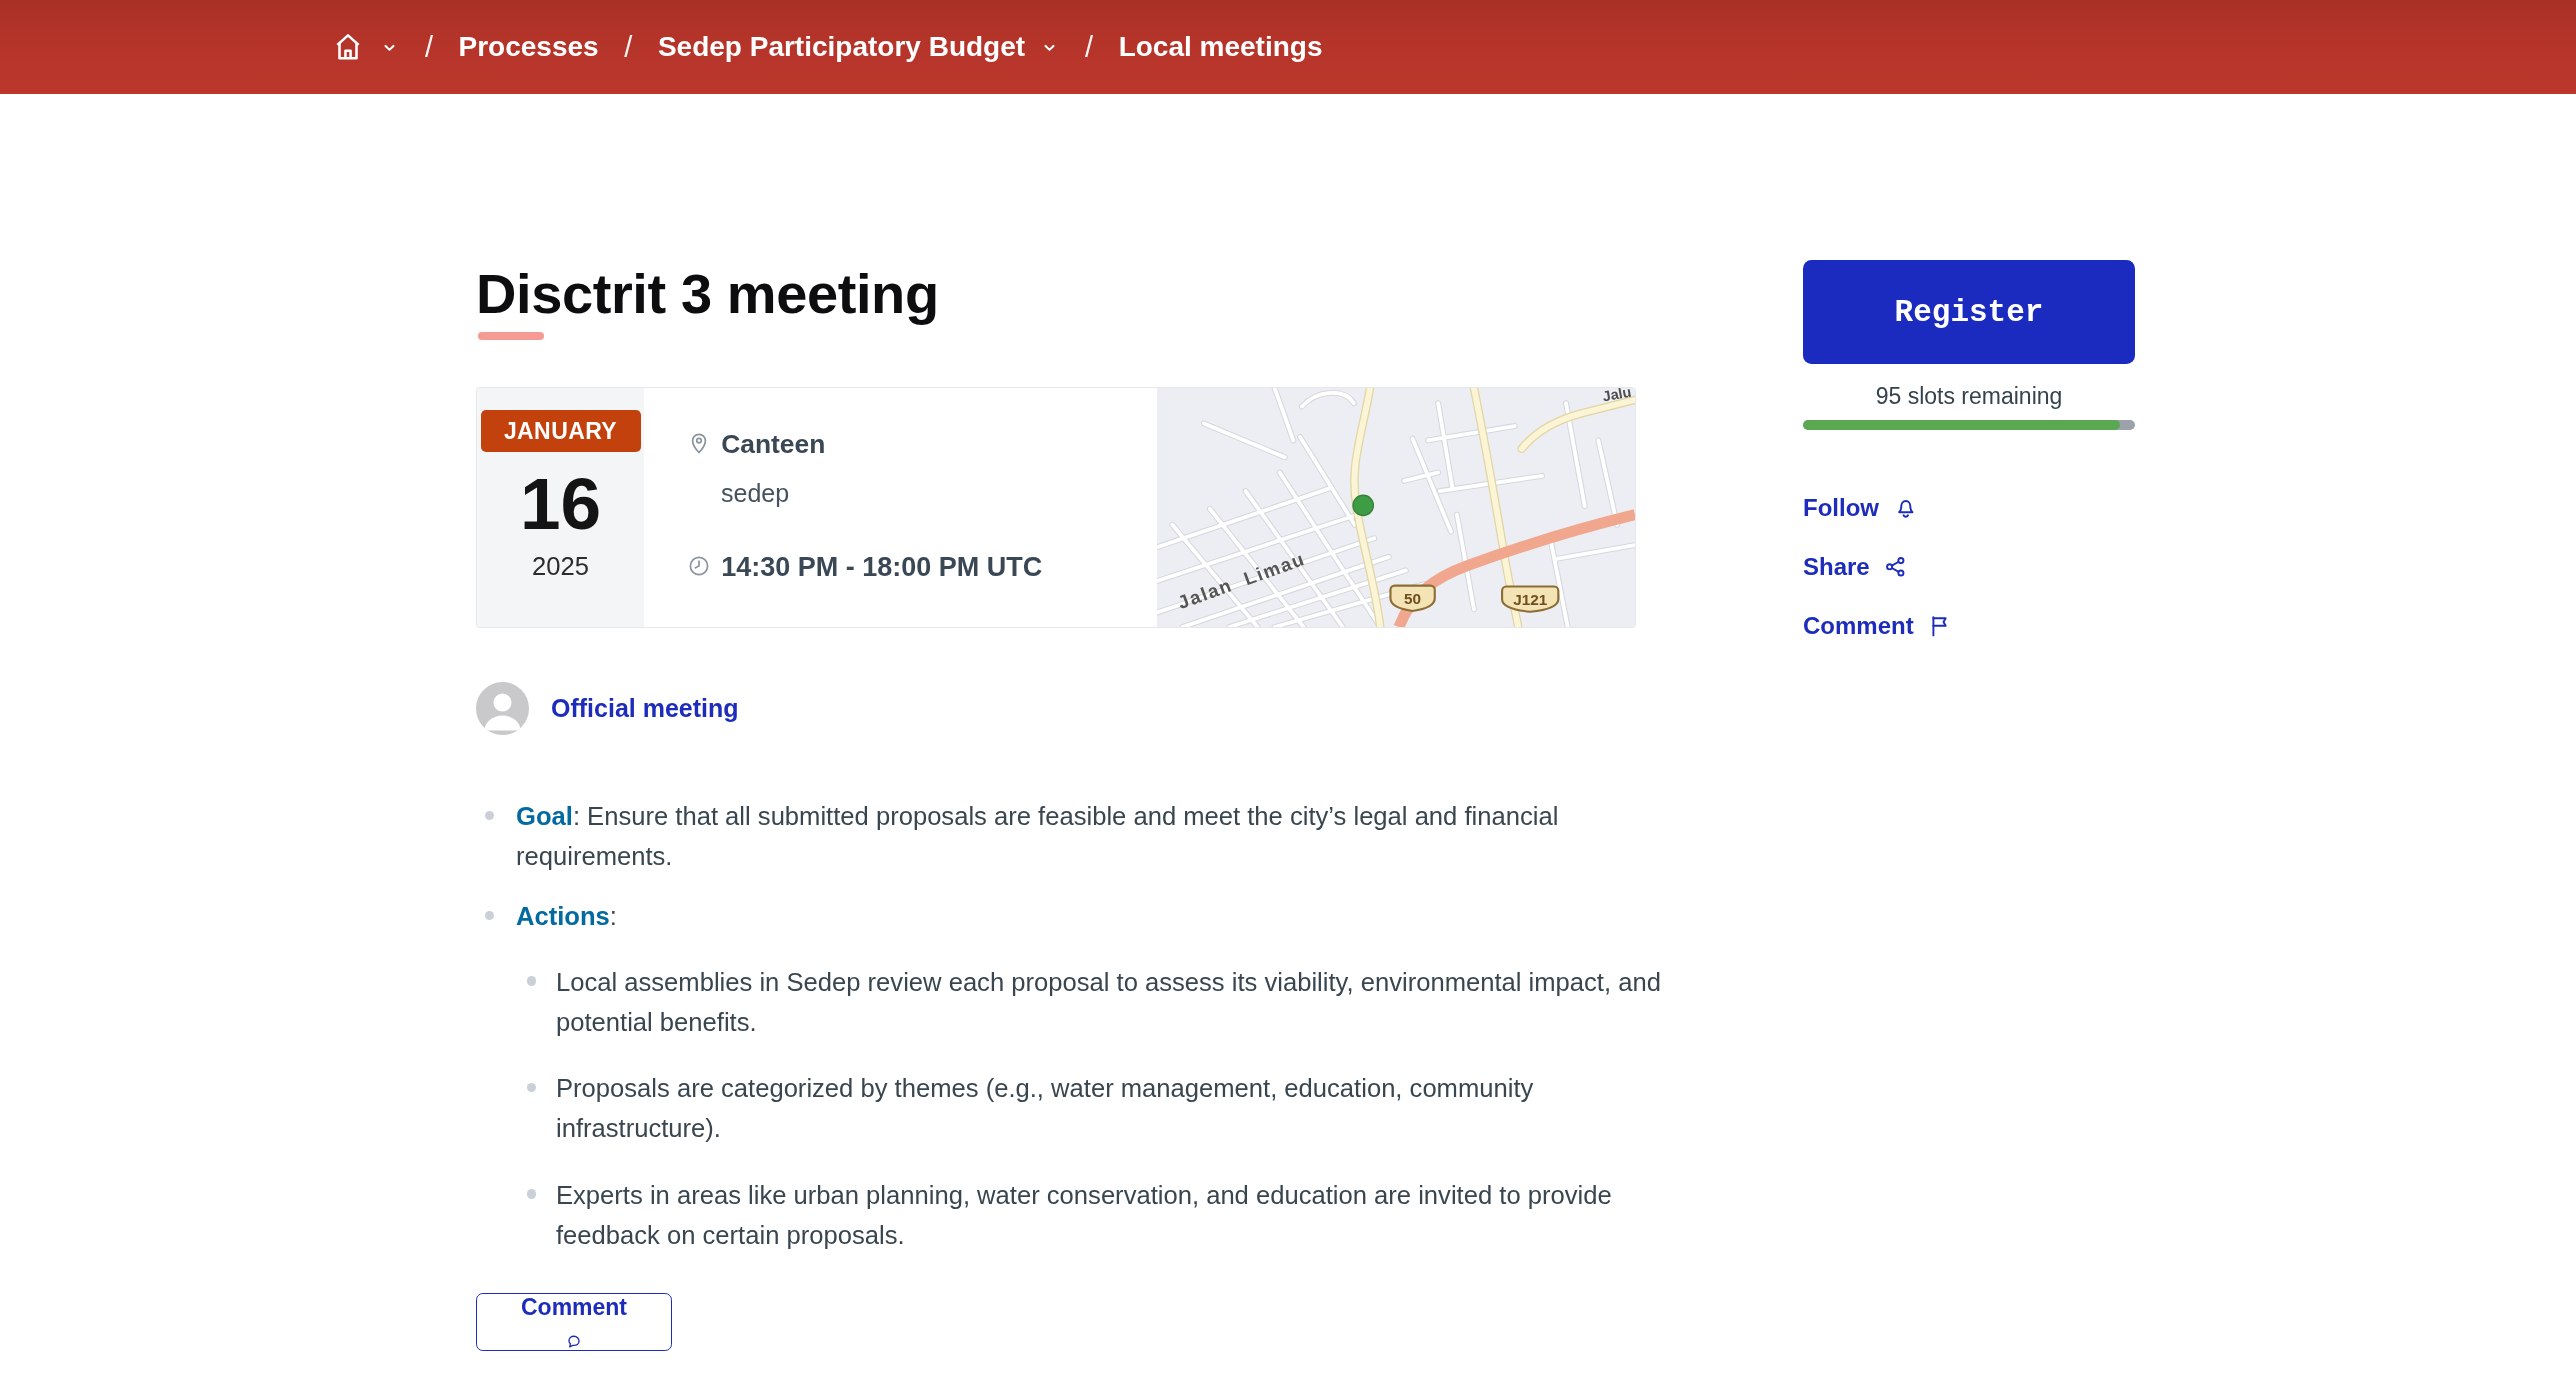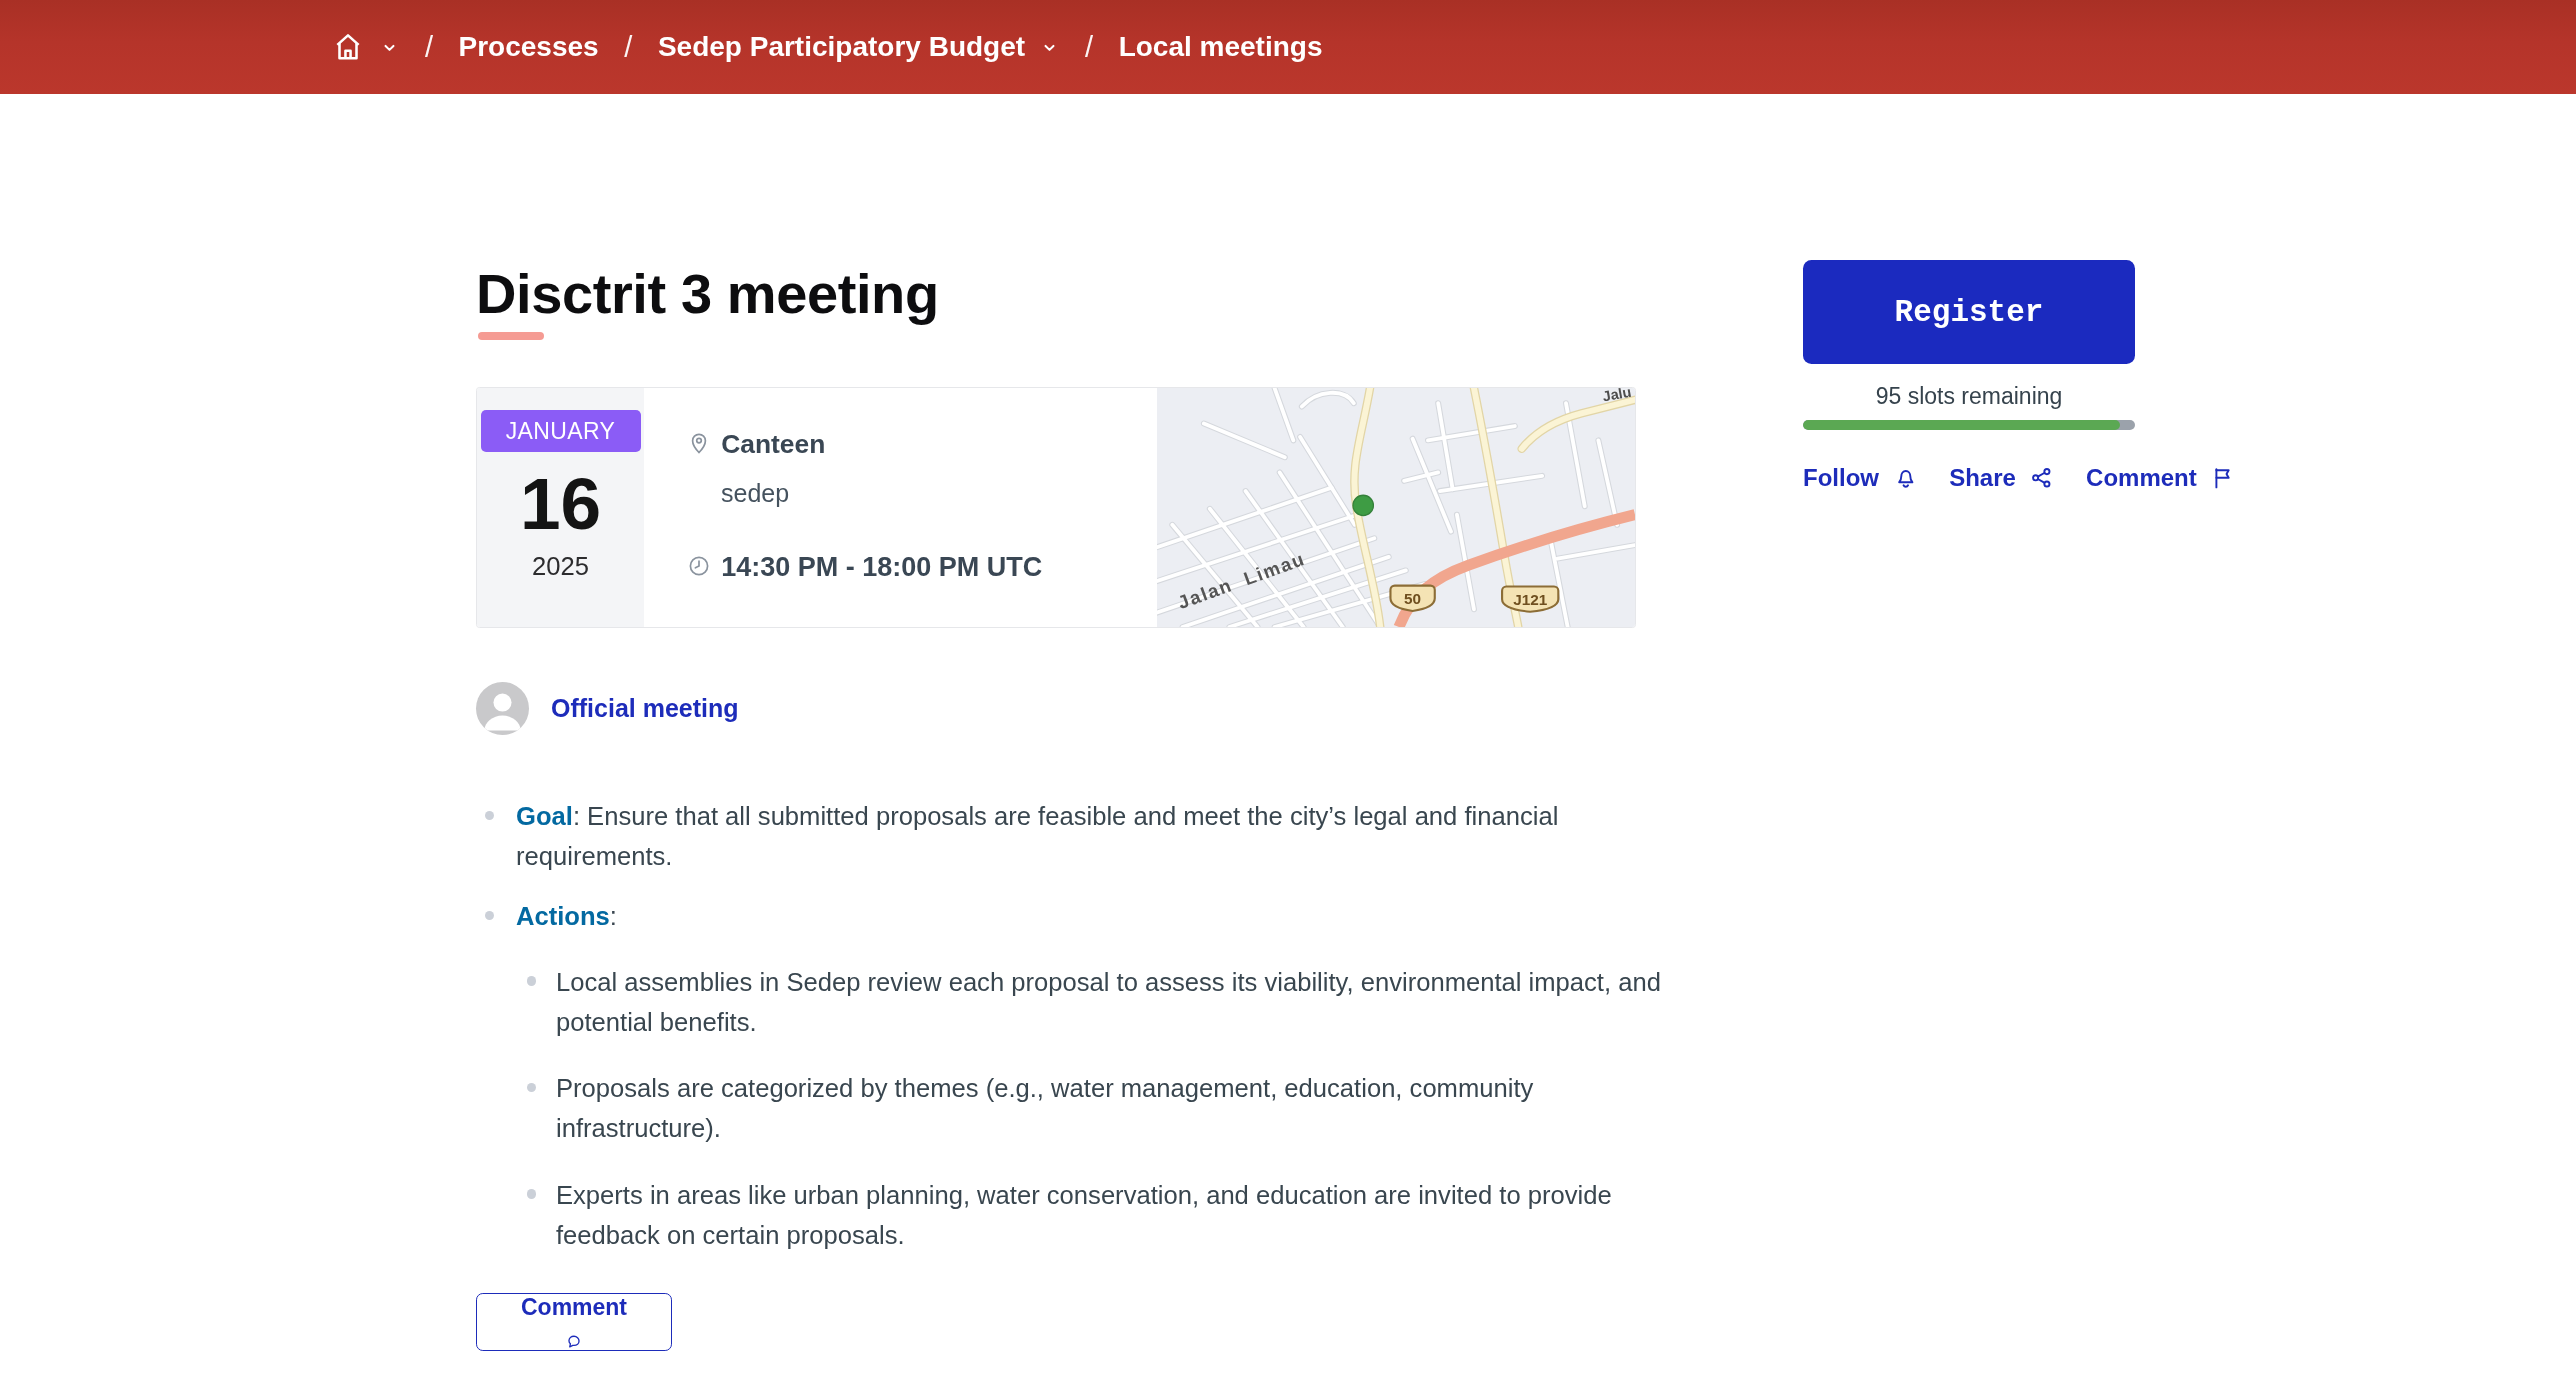--- a/index.html
+++ b/index.html
@@ -21,22 +21,22 @@
                 color:#0d0d0f; letter-spacing:-0.4px; }
   .title-underline { position:absolute; left:478px; top:332px; width:66px; height:7.7px;
                      border-radius:4.3px; background:#F59B93; }
 
   
   .event-card { position:absolute; left:476px; top:387px; width:1160px; height:241px;
                 background:#ffffff; border:0.9px solid #E6E7EA; border-radius:3.4px;
                 display:flex; overflow:hidden; }
   .date-panel { width:167px; background:#F4F5F7; display:flex; flex-direction:column;
                 align-items:center; flex-shrink:0; }
-  .month-badge { margin-top:22px; width:160px; height:42px; background:#8b5cf6; border-radius:5.1px;
-                 color:#ffffff; font-size:23px; font-weight:400; letter-spacing:0.4px;
+  .month-badge { margin-top:22px; width:160px; height:42px; background:#c2410c; border-radius:5.1px;
+                 color:#ffffff; font-size:23px; font-weight:700; letter-spacing:0.4px;
                  display:flex; align-items:center; justify-content:center; }
   .day-num { font-size:73px; font-weight:700; color:#141414; margin-top:15.3px; line-height:1; }
   .year-num { font-size:25.6px; color:#2c2c2e; margin-top:12px; }
 
   .info-panel { flex:1; padding:41px 0 0 43px; color:#3A4754; }
   .info-row { display:flex; align-items:flex-start; }
   .info-icon { width:24px; height:24px; margin-right:10.2px; margin-top:1.7px; color:#8A939E; flex-shrink:0; }
   .loc-name { font-size:26.4px; font-weight:700; color:#3A4754; }
   .loc-sub { font-size:25px; color:#45525E; margin:19px 0 0 34px; }
   .time-row { margin-top:44px; }
@@ -71,21 +71,21 @@
 
   
   .sidebar { position:absolute; left:1803px; top:260px; width:332px; }
   .register-btn { width:332px; height:104px; background:#1B2ABF; border:none; border-radius:8.5px;
                   color:#ffffff; font-size:31px; font-weight:700; cursor:pointer;
                   font-family:Liberation Mono, monospace; }
   .slots-text { margin-top:19px; text-align:center; font-size:23px; color:#36434D; }
   .progress-track { margin-top:10.2px; width:332px; height:9.4px; border-radius:5.1px; background:#9BA2AB;
                     overflow:hidden; }
   .progress-fill { height:100%; border-radius:5.1px; background:#5BA853; }
-  .side-links { margin-top:34px; display:flex; flex-direction:row; gap:31px; }
+  .side-links { margin-top:64px; display:flex; flex-direction:column; gap:31px; }
   .side-link { display:flex; align-items:center; gap:13.6px; color:#1D2CBA;
                font-size:24px; font-weight:700; cursor:pointer; width:max-content; }
   .side-link svg { color:#1D2CBA; }
 
   svg { display:block; }
 </style>
 </head>
 <body>
 
 <header class="topbar">

